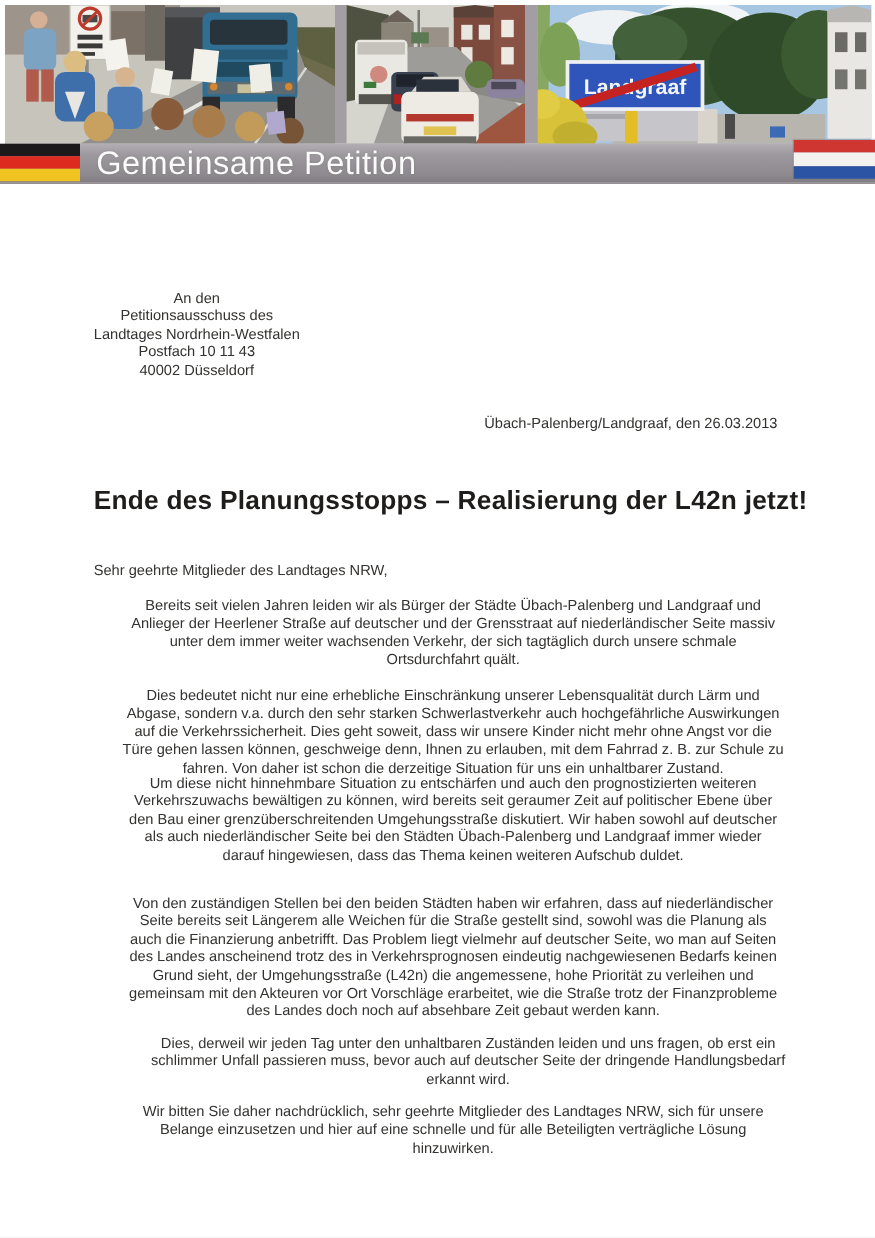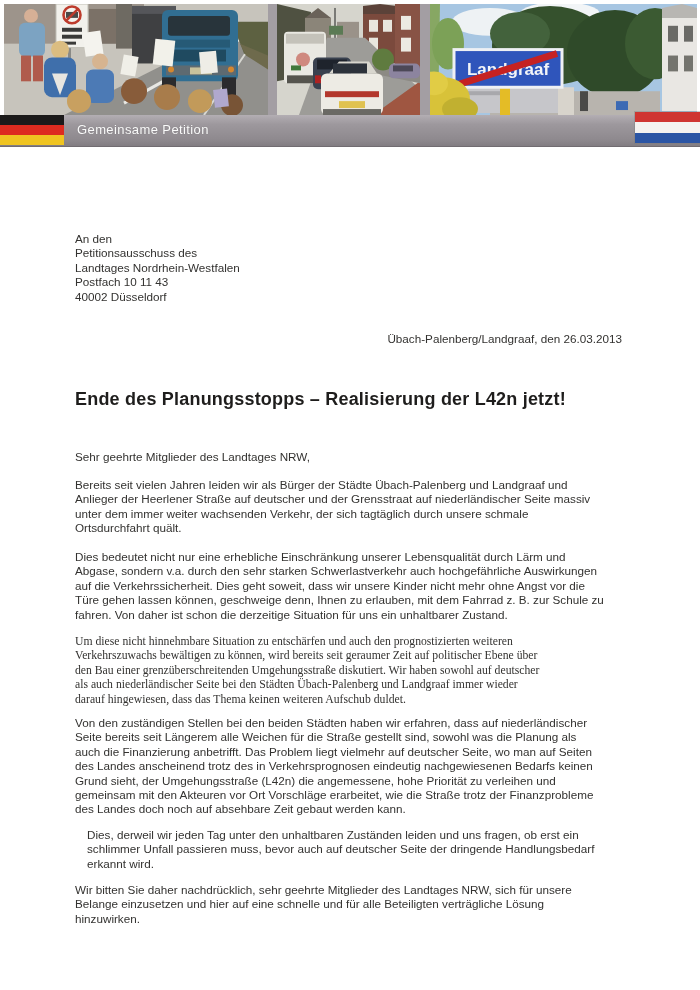--- a/index.html
+++ b/index.html
@@ -16,47 +16,47 @@
   .photo-left{left:0;width:264px;}
   .photo-middle{left:273px;width:143px;}
   .photo-right{left:426px;width:267px;}
   .banner{
     position:absolute;left:0;top:115px;width:700px;height:31px;
     background:linear-gradient(#b3aeb3 0%,#9d989d 30%,#8e898e 80%,#827d82 100%);
     border-bottom:1px solid #716c71;
   }
   .banner-text{
     position:absolute;top:0;height:34px;line-height:30px;
-    color:#fbfbfb;font-size:13px;letter-spacing:.4px;
+    color:#fbfbfb;font-size:26px;letter-spacing:.4px;
     text-shadow:0 0 1px rgba(90,90,90,.55);
     white-space:nowrap;
   }
   .banner-text.left{left:77px;}
   .banner-text.right{right:74px;}
   .flag{position:absolute;display:flex;flex-direction:column;}
   .flag span{flex:1;}
   .flag-de{left:0;top:115px;width:64px;height:30px;}
   .flag-de .s1{background:#1c1a1a;}
   .flag-de .s2{background:#dd2b20;}
   .flag-de .s3{background:#efc421;}
   .flag-nl{left:635px;top:112px;width:65px;height:31px;box-shadow:0 0 0 1px rgba(120,120,120,.35);}
   .flag-nl .s1{background:#cf3531;}
   .flag-nl .s2{background:#f4f2ef;}
   .flag-nl .s3{background:#2b55a4;}
   
-  .txt{position:absolute;white-space:pre-line;font-size:11.7px;line-height:14.4px;color:#333230;}
+  .txt{position:absolute;white-space:pre-line;font-size:11.7px;line-height:14.4px;color:#333230;text-align:center;}
   .recipient{left:75px;top:232px;}
   .dateline{right:78px;top:332px;white-space:nowrap;}
   .headline{
     position:absolute;left:75px;top:389px;margin:0;
-    font-size:18px;font-weight:bold;color:#1e1d1c;letter-spacing:.2px;white-space:nowrap;
+    font-size:21px;font-weight:bold;color:#1e1d1c;letter-spacing:.2px;white-space:nowrap;
   }
   .salutation{left:75px;top:450px;}
   .para{left:75px;width:575px;}
-  .p1{top:478px;} .p2{top:550px;} .p3{top:635px;font-family:Liberation Serif, serif;}
+  .p1{top:478px;} .p2{top:550px;} .p3{top:620px;}
   .p4{top:716px;} .p5{top:828px;margin-left:12px;} .p6{top:883px;}
 </style>
 </head>
 <body>
 
 <div class="page">
 
   <div class="photos-strip">
 
     <div class="photo photo-left">

